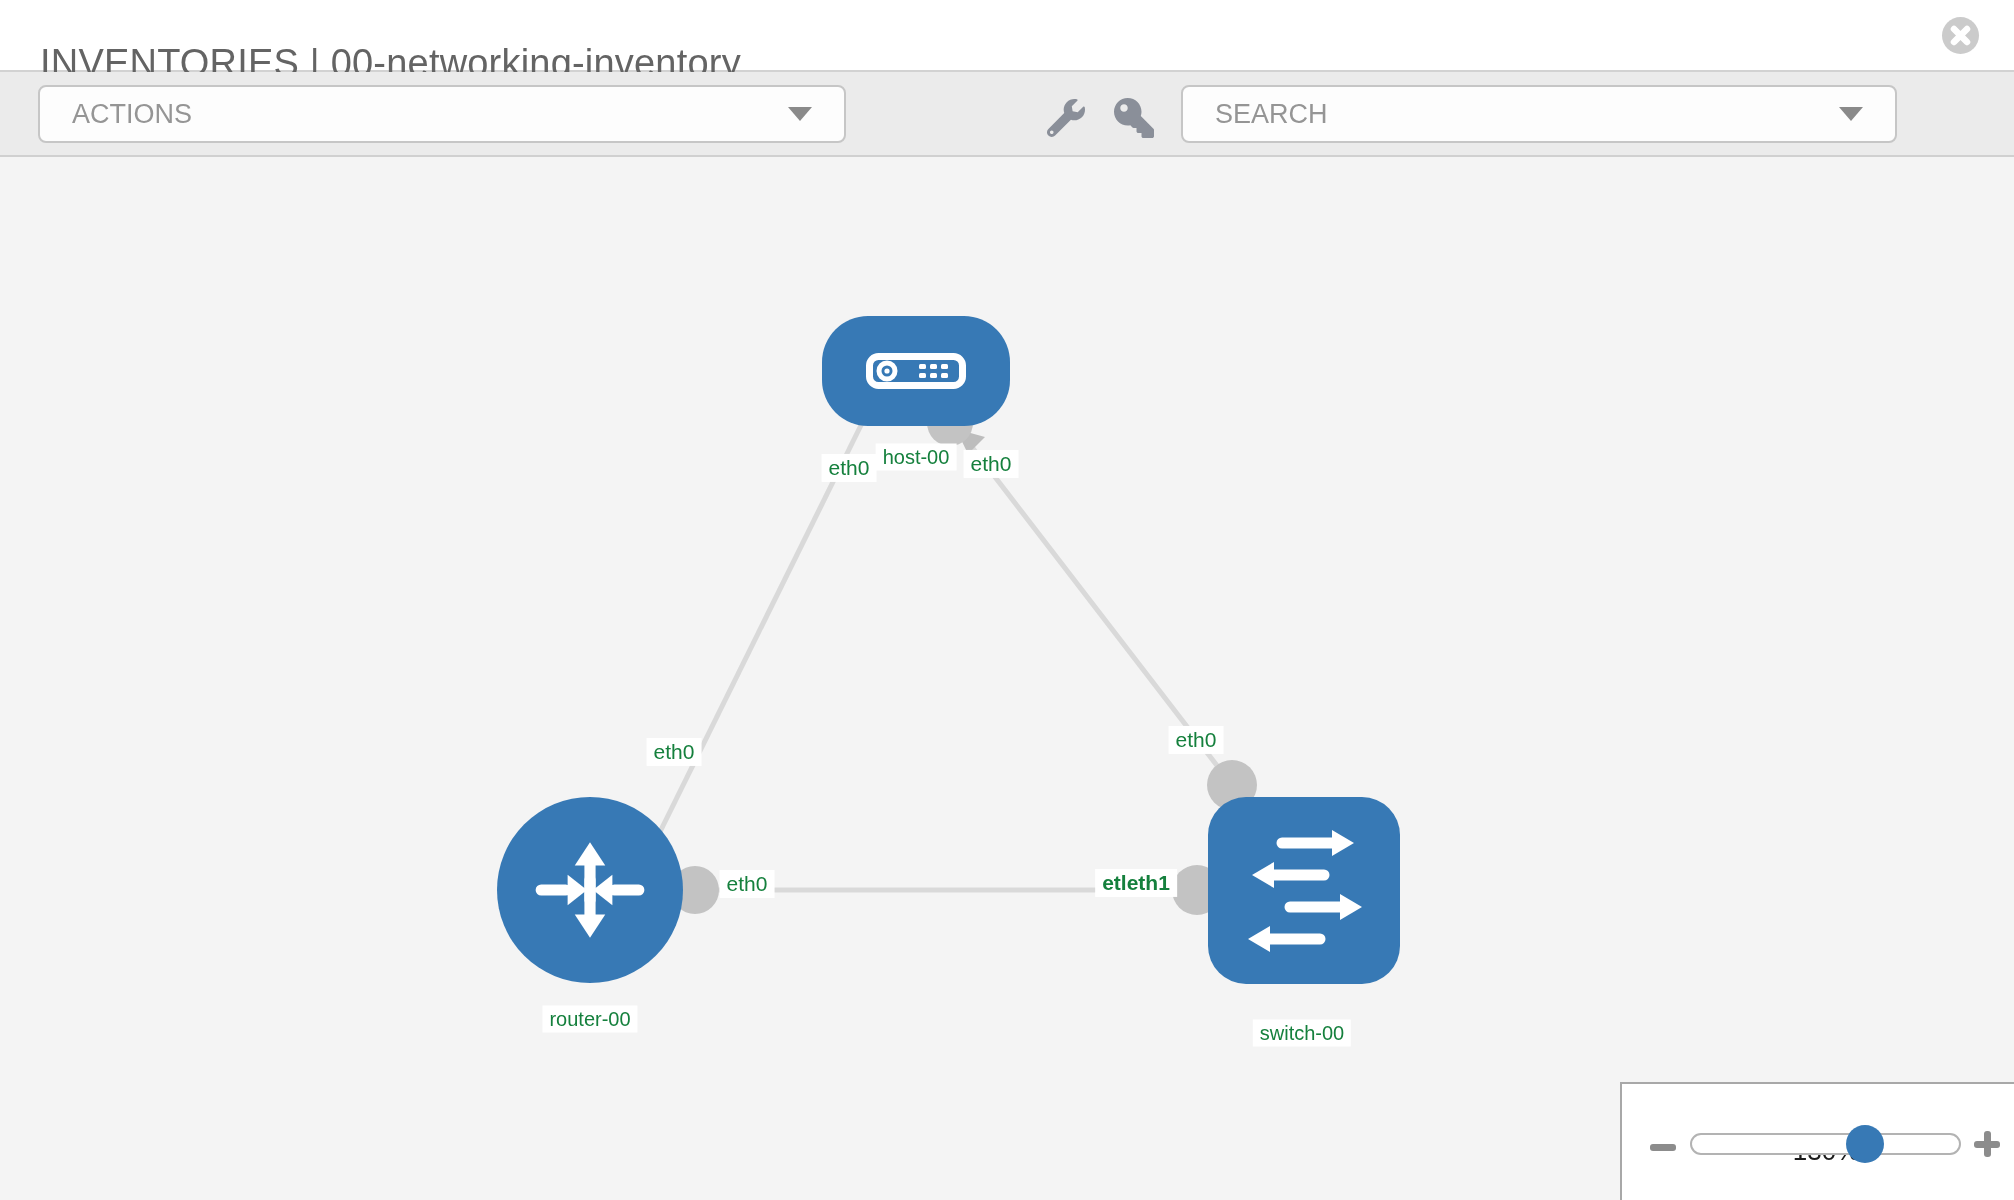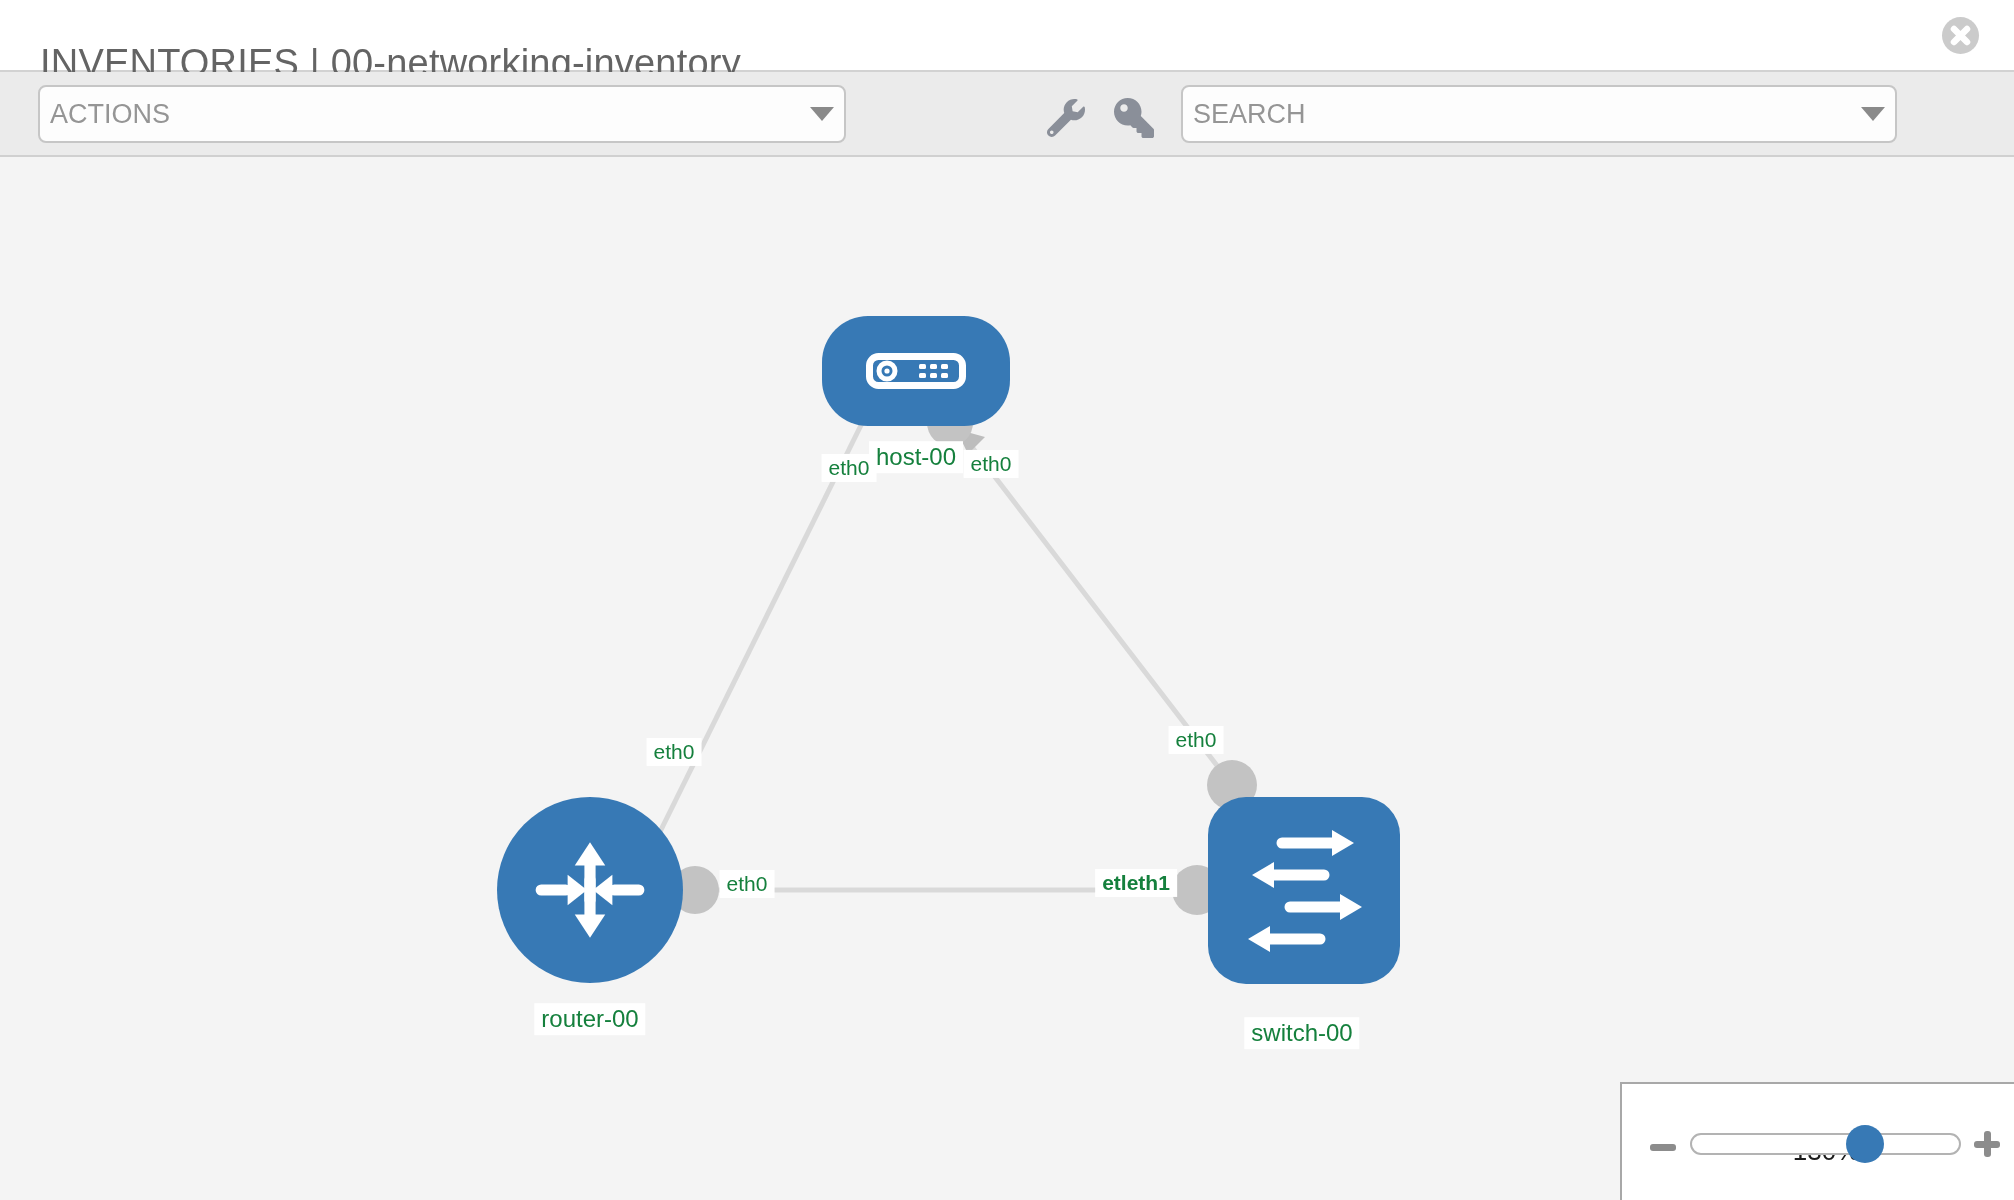--- a/index.html
+++ b/index.html
@@ -6,40 +6,40 @@
   body{width:2014px;height:1200px;font-family:"Liberation Sans",sans-serif;background:#fff;}
   .app{position:relative;width:2014px;height:1200px;background:#fff;overflow:hidden;}
 
   
   .titlebar{position:absolute;top:0;left:0;width:2014px;height:72px;background:#fff;border-bottom:2px solid #d2d2d2;box-sizing:border-box;}
   .page-title{position:absolute;left:40px;top:16px;font-size:38px;font-weight:normal;color:#646464;letter-spacing:.2px;margin-top:26px;}
   .close-btn{position:absolute;right:35px;top:17px;width:37px;height:37px;border-radius:50%;background:#cbcbcb;border:none;padding:0;cursor:pointer;display:flex;align-items:center;justify-content:center;}
 
   
   .toolbar{position:absolute;top:72px;left:0;width:2014px;height:85px;background:#ebebeb;border-bottom:2px solid #d0d0d0;box-sizing:border-box;}
-  .select-box{position:absolute;top:13px;height:58px;background:#fdfdfd;border:2px solid #c6c6c6;border-radius:8px;box-sizing:border-box;display:flex;align-items:center;padding:0 10px;font-size:27px;color:#959595;cursor:pointer;}
+  .select-box{position:absolute;top:13px;height:58px;background:#fdfdfd;border:2px solid #c6c6c6;border-radius:8px;box-sizing:border-box;display:flex;align-items:center;padding:0 32px;font-size:27px;color:#959595;cursor:pointer;}
   .select-actions{left:38px;width:808px;}
   .select-search{left:1181px;width:716px;}
   .select-box .grow{flex:1;}
   .caret{width:0;height:0;border-left:12px solid transparent;border-right:12px solid transparent;border-top:14px solid #8a8a8a;}
   .tool-icon{position:absolute;top:24px;width:44px;height:44px;border:none;background:transparent;padding:0;cursor:pointer;display:flex;align-items:center;justify-content:center;}
   .tool-wrench{left:1044px;}
   .tool-key{left:1112px;}
 
   
   .canvas{position:absolute;top:157px;left:0;width:2014px;height:1043px;background:#f4f4f4;overflow:hidden;}
   .links-layer{position:absolute;top:0;left:0;}
 
   .node{position:absolute;background:#3779b5;display:flex;align-items:center;justify-content:center;z-index:2;cursor:pointer;}
   .node-host{left:822px;top:159px;width:188px;height:110px;border-radius:46px;}
   .node-router{left:497px;top:640px;width:186px;height:186px;border-radius:50%;}
   .node-switch{left:1208px;top:640px;width:192px;height:187px;border-radius:38px;}
 
   .lbl{position:absolute;transform:translate(-50%,-50%);background:#fff;color:#15803d;padding:2px 7px;white-space:nowrap;z-index:3;line-height:1.15;}
-  .lbl-lg{font-size:24px;}
+  .lbl-lg{font-size:20px;}
   .lbl-sm{font-size:21px;}
 
   
   .zoom-panel{position:absolute;left:1620px;top:925px;width:420px;height:160px;background:#fff;border:2px solid #a8a8a8;box-sizing:border-box;z-index:4;}
   .zoom-level{position:absolute;left:144px;top:10px;width:120px;text-align:center;font-size:26px;color:#1b1b1b;margin-top:42px;}
   .zoom-minus{position:absolute;left:28px;top:52px;width:28px;height:18px;border:none;background:transparent;padding:0;cursor:pointer;}
   .zoom-minus::after{content:"";display:block;width:26px;height:7px;border-radius:3px;background:#8c8c8c;margin-top:5px;}
   .zoom-track{position:absolute;left:68px;top:49px;width:271px;height:22px;border:2px solid #b3b3b3;border-radius:13px;background:#fff;box-sizing:border-box;cursor:pointer;}
   .zoom-thumb{position:absolute;left:224px;top:41px;width:38px;height:38px;border-radius:50%;background:#3779b5;cursor:grab;}
   .zoom-plus{position:absolute;left:350px;top:45px;width:30px;height:30px;border:none;background:transparent;padding:0;cursor:pointer;}

